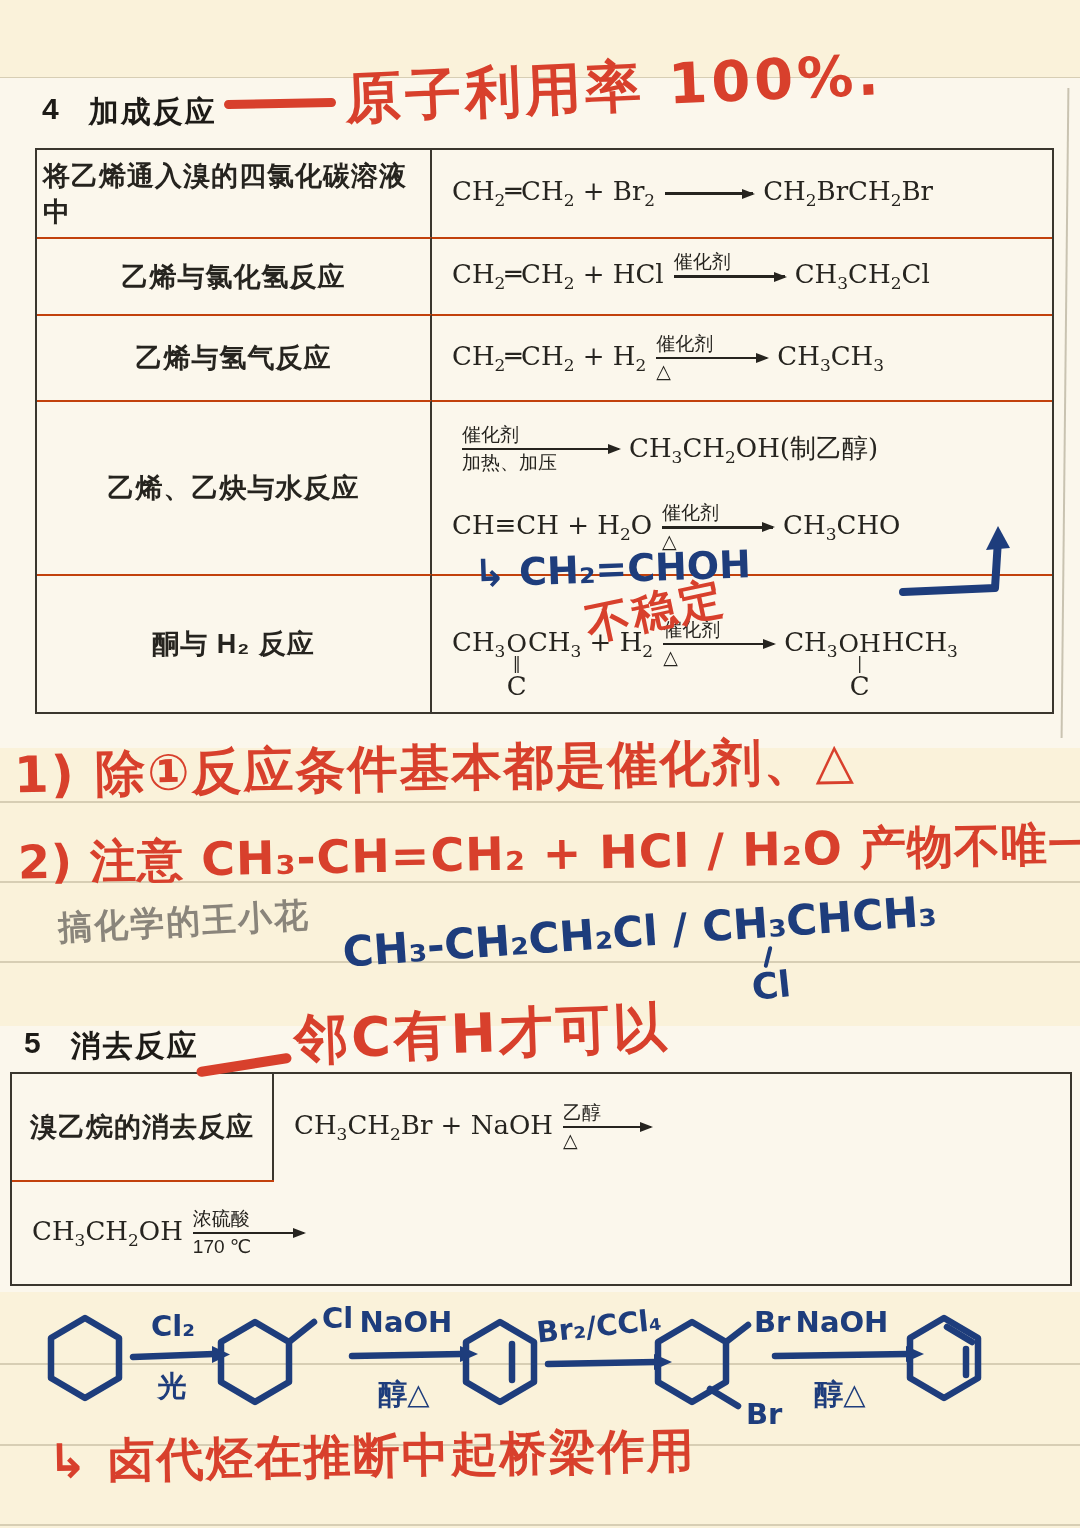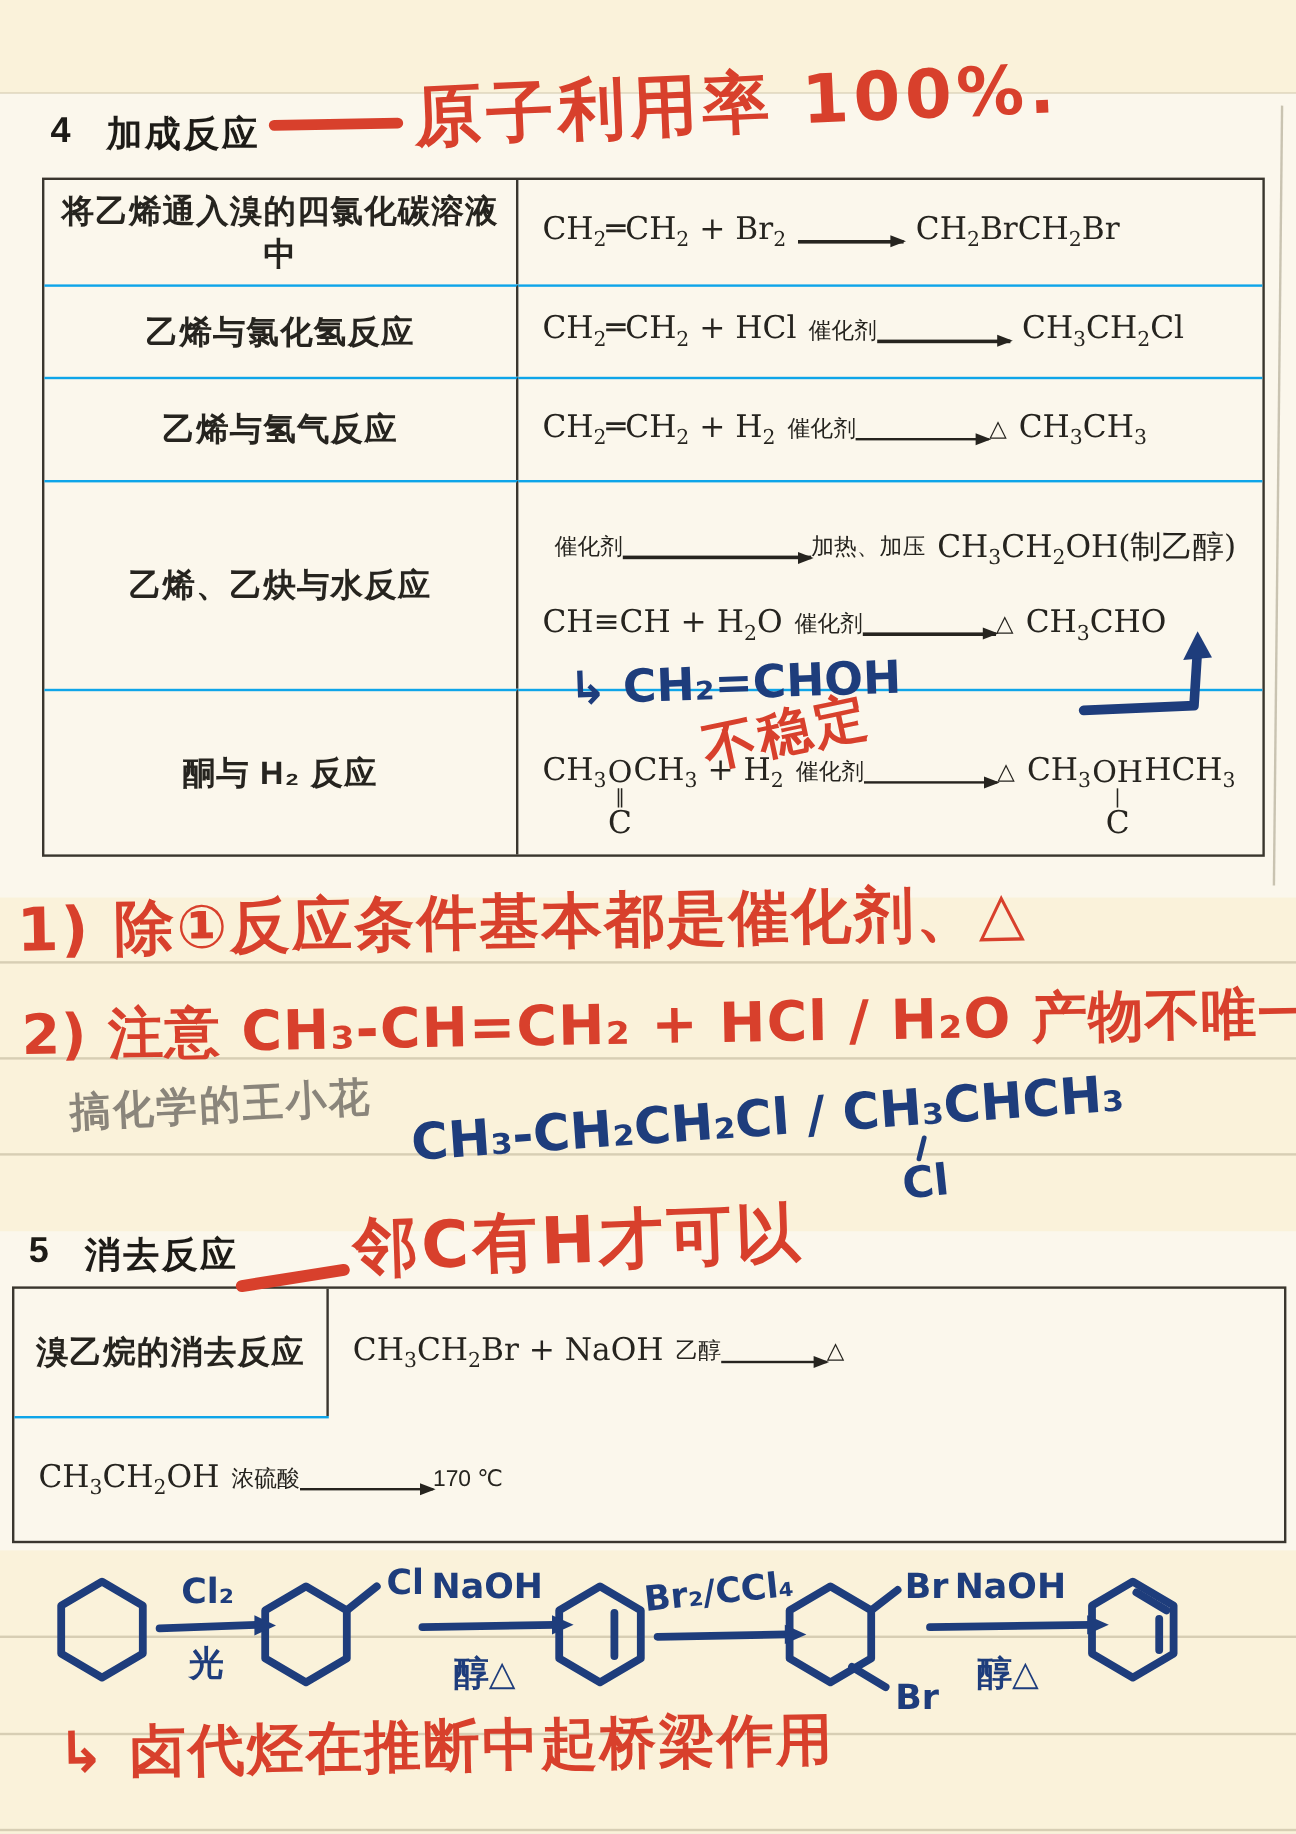--- a/index.html
+++ b/index.html
@@ -14,26 +14,26 @@
   .heading{position:absolute;z-index:2;display:flex;gap:28px;font-weight:800;font-size:30px;color:#1d1b17;letter-spacing:2px;}
   #h4{left:42px;top:92px;}
   #h5{left:24px;top:1026px;}
   .red-dash{position:absolute;z-index:3;background:#d8402c;border-radius:6px;}
   #u4{left:224px;top:99px;width:112px;height:9px;transform:rotate(-1deg);}
   #dash5{left:196px;top:1060px;width:96px;height:10px;transform:rotate(-9deg);}
   
   .ctable{position:absolute;z-index:2;display:grid;border:2.5px solid #3a362e;}
   #table1{left:35px;top:148px;width:1015px;height:562px;grid-template-columns:395px 1fr;grid-template-rows:87px 77px 86px 174px 138px;}
   #table2{left:10px;top:1072px;width:1058px;height:210px;grid-template-columns:262px 1fr;grid-template-rows:106px 104px;}
-  .lab{border-right:2px solid #3a362e;display:flex;align-items:center;justify-content:center;font-size:27px;font-weight:600;color:#26241f;letter-spacing:1px;text-align:center;padding:0 6px;}
+  .lab{border-right:2px solid #3a362e;display:flex;align-items:center;justify-content:center;font-size:27px;font-weight:600;color:#26241f;letter-spacing:1px;text-align:left;padding:0 6px;}
   .eqcell{display:flex;flex-direction:column;justify-content:center;padding-left:20px;row-gap:28px;overflow:visible;}
-  .rt{border-top:2px solid #0ea5e9;}
+  .rt{border-top:2px solid #c2410c;}
   .eqline{display:flex;align-items:center;white-space:nowrap;font-family:"DejaVu Serif","Liberation Serif","DejaVu Sans",serif;font-size:26px;color:#26241f;}
   .eqtext sub{font-size:17px;}
-  .rxn{display:inline-flex;align-items:flex-end;margin:0 10px;font-family:"Liberation Sans","DejaVu Sans",sans-serif;}
+  .rxn{display:inline-flex;flex-direction:column;align-items:flex-start;margin:0 10px;font-family:"Liberation Sans","DejaVu Sans",sans-serif;}
   .rxn-lbl{font-size:19px;line-height:1.15;min-height:22px;color:#26241f;}
   .shaft{position:relative;display:block;height:2.5px;background:#26241f;margin:2px 0;}
   .shaft::after{content:"";position:absolute;right:-2px;top:50%;transform:translateY(-50%);border-left:13px solid #26241f;border-top:5.5px solid transparent;border-bottom:5.5px solid transparent;}
   .stack{display:inline-flex;flex-direction:column;align-items:center;line-height:1;transform:translateY(21px);margin:0 1px;}
   .stack .stop{font-size:25px;}
   .stack .sbond{font-size:16px;line-height:.85;margin:1px 0 2px;}
   .stack .sbase{font-size:26px;}
   
   .hw{position:absolute;z-index:4;white-space:nowrap;font-weight:700;line-height:1.12;font-family:"DejaVu Sans","Liberation Sans",sans-serif;}
   .hw.red{color:#d8402c;}

